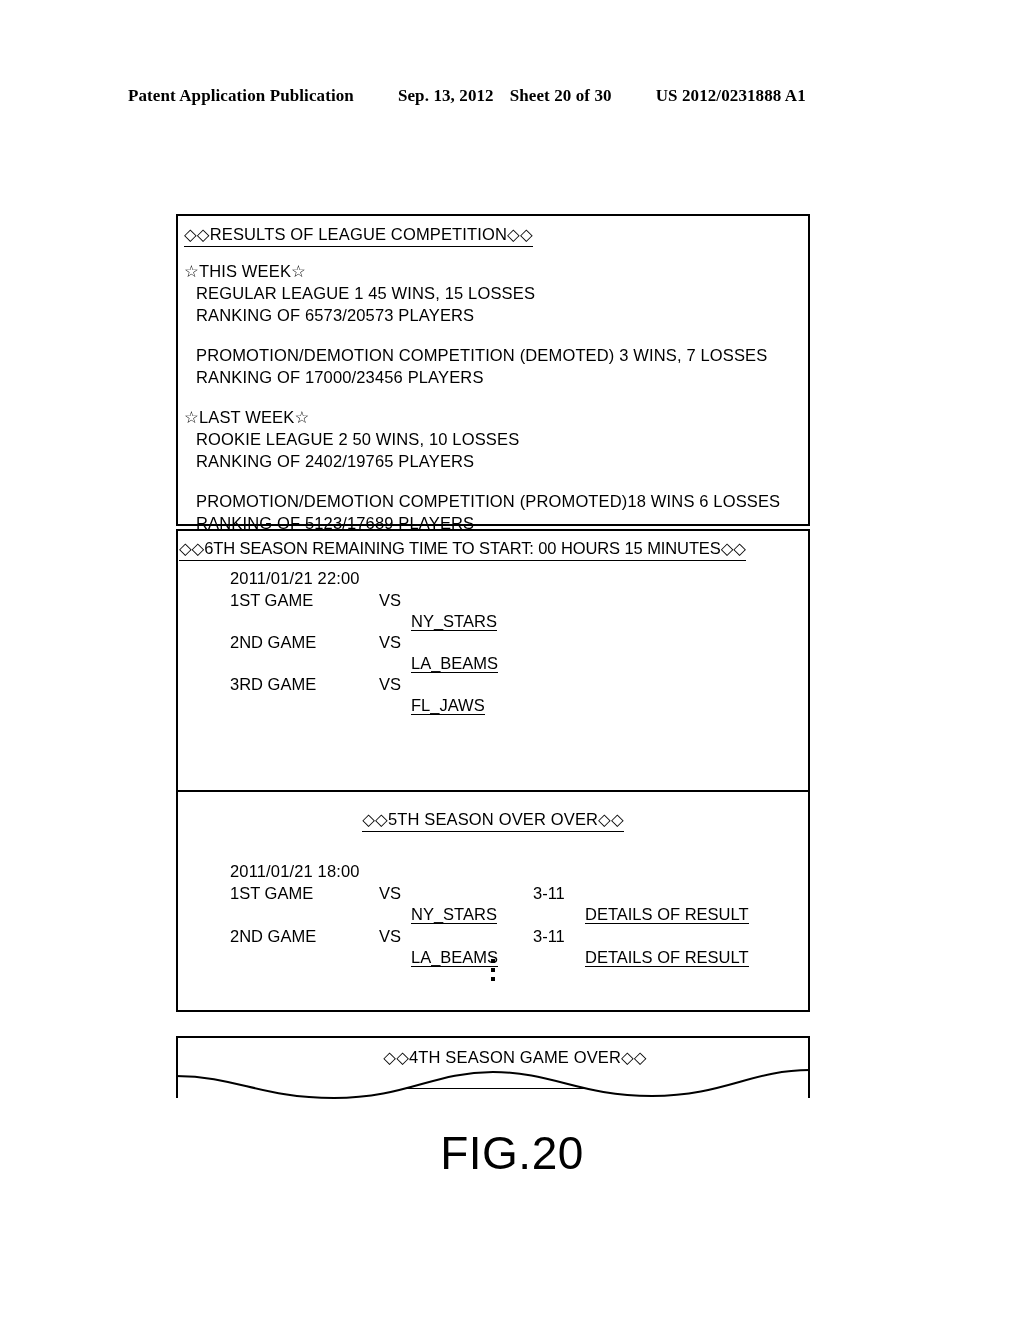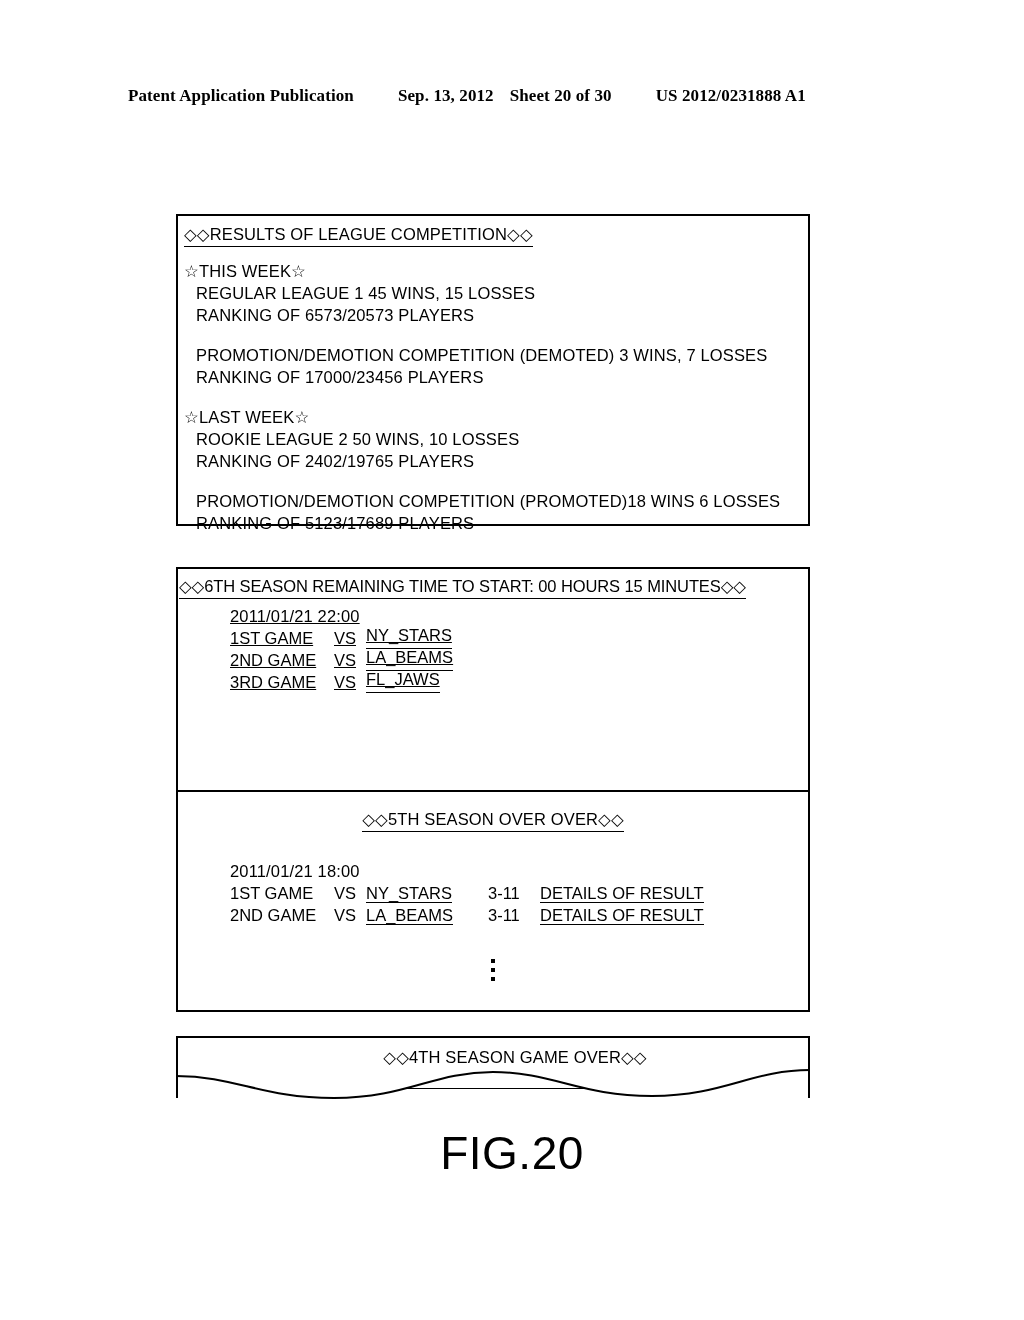--- a/index.html
+++ b/index.html
@@ -49,21 +49,21 @@
   .panel {
     position: absolute;
     left: 176px;
     width: 634px;
     border: 2px solid #000;
     box-sizing: border-box;
     background: #fff;
   }
 
   #panel-results { top: 214px;  height: 312px; }
-  #panel-upcoming { top: 567px; height: 278px; }
+  #panel-upcoming { top: 529px; height: 278px; }
   #panel-season5 { top: 790px;  height: 222px; }
   #panel-season4 { top: 1036px; height: 62px; border-bottom: none; }
 
   .panel-inner {
     position: relative;
     height: 100%;
     padding: 0;
   }
 
   
@@ -82,20 +82,21 @@
   .u-title {
     border-bottom: 1.6px solid #000;
     padding-bottom: 1px;
     display: inline-block;
   }
   .lnk {
     border-bottom: 1.6px solid #000;
     padding-bottom: 0px;
     display: inline-block;
     line-height: 17px;
+    margin-top: 24px;
   }
   .gap { height: 18px; }
 
   
   #panel-results .t1 {
     position: absolute;
     left: 6px;
     top: 7px;
   }
   #panel-results .body1 {
@@ -109,21 +110,20 @@
   #panel-upcoming .t2 {
     position: absolute;
     left: 1px;
     top: 6px;
   }
   #panel-upcoming .t2 .u-title { letter-spacing: -0.1px; }
   #panel-upcoming .body2 {
     position: absolute;
     left: 52px;
     top: 36px;
-    text-decoration: underline;
   }
 
   
   #panel-season5 .t3 {
     position: absolute;
     top: 16px;
     left: 0;
     right: 0;
     text-align: center;
   }
@@ -132,21 +132,21 @@
     left: 52px;
     top: 68px;
   }
   .row-game {
     display: flex;
     white-space: nowrap;
     line-height: 22px;
     font-size: 16.5px;
   }
   .col-game { width: 104px; }
-  .col-vs { width: 32px; }
+  .col-vs { width: 32px; margin-left: 45px; }
   .col-team { width: 122px; }
   .col-score { width: 52px; }
   .col-details { }
 
   .ellipsis-v {
     position: absolute;
     left: 0;
     right: 0;
     top: 162px;
     text-align: center;

